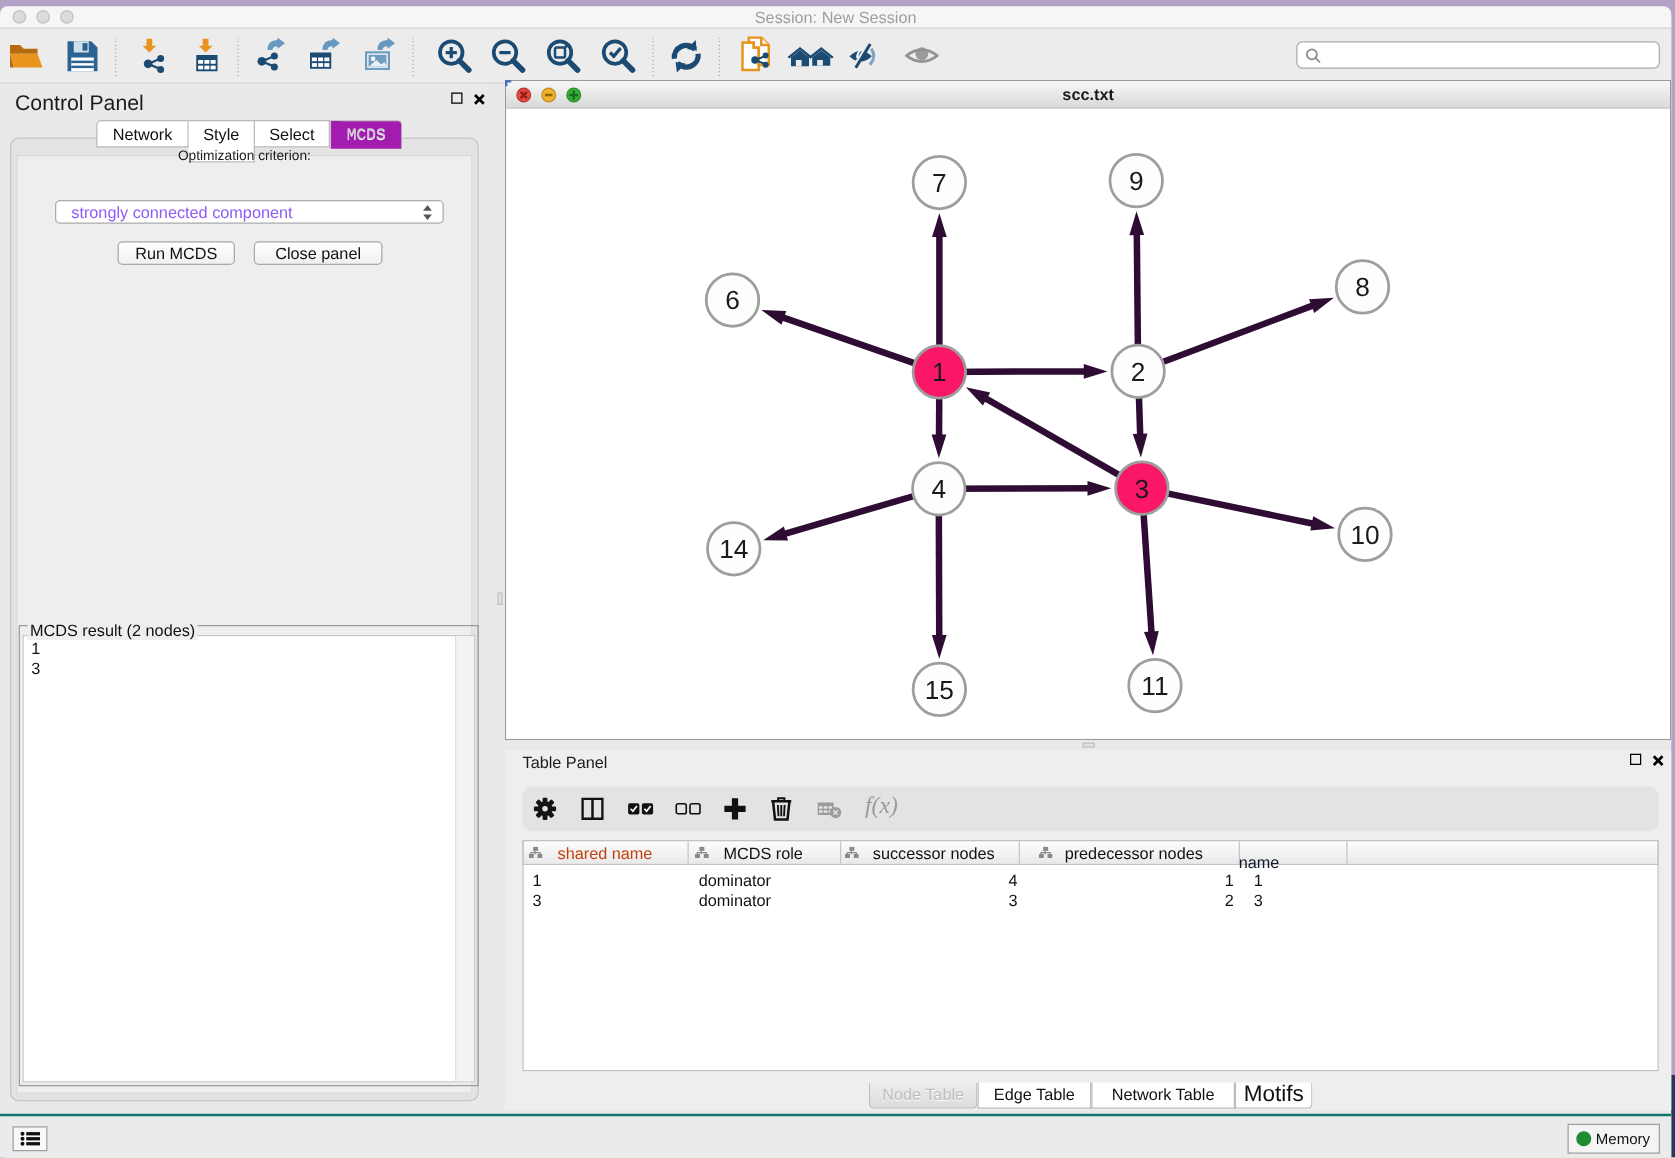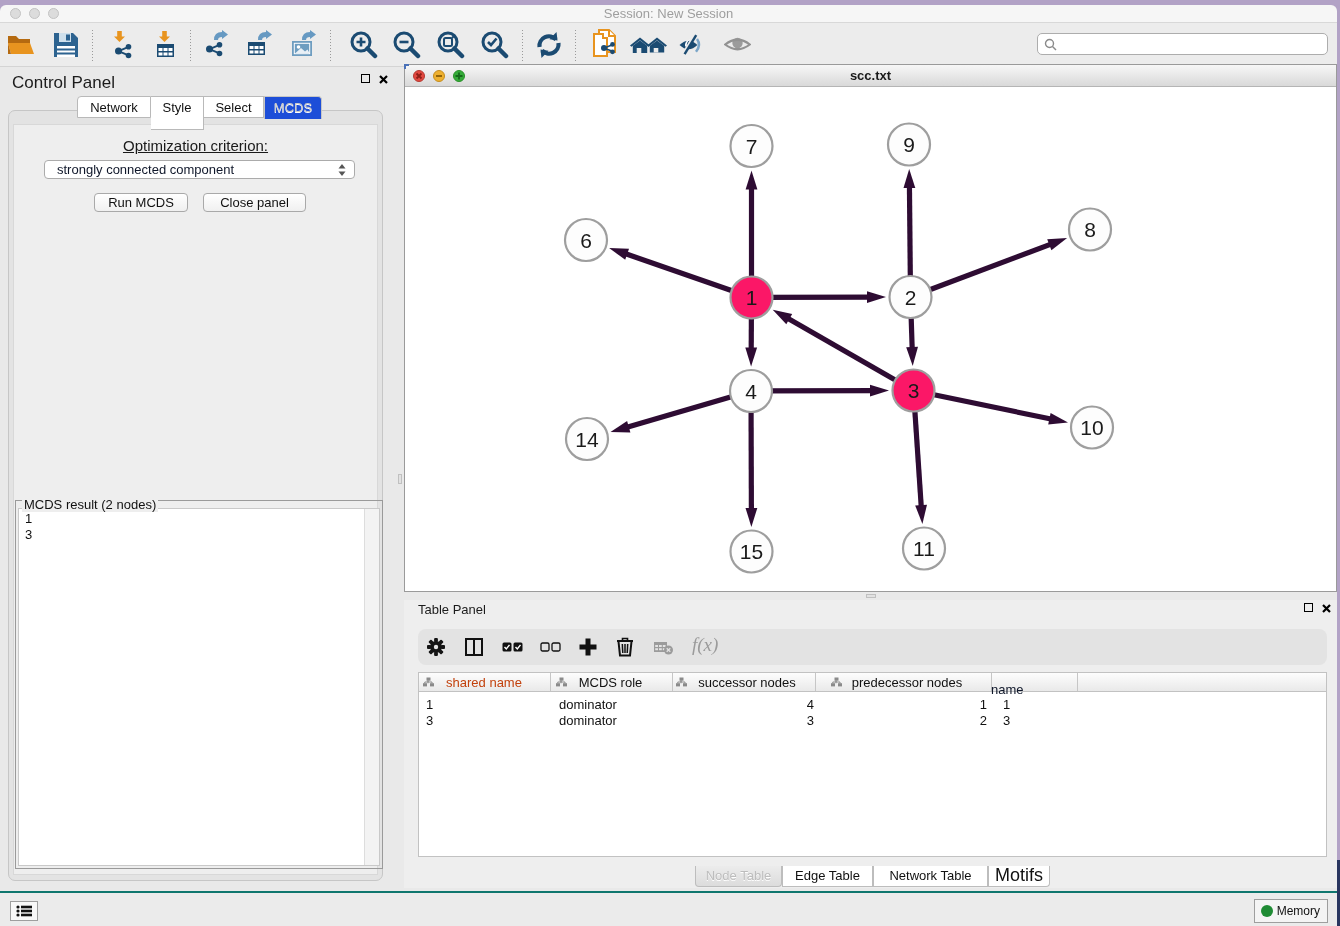--- a/index.html
+++ b/index.html
@@ -186,25 +186,25 @@
   <svg class="abs" style="left:378px;top:7px" width="11" height="11">
       <path d="M2 2 L9 9 M9 2 L2 9" stroke="#000" stroke-width="2.2"></path>
     </svg>
 
   <div class="abs" style="left:8px;top:43px;width:375px;height:771px;background:#e3e3e3;border:1px solid #c6c6c6;border-radius:7px;"></div>
   <div class="abs" style="left:13px;top:57px;width:365px;height:751px;background:#eeeeee;border:1px solid #d8d8d8;"></div>
 
   <div class="abs" style="left:77px;top:29px;width:74px;height:22px;background:#fff;border:1px solid #b9b9b9;border-radius:4px 0 0 0;text-align:center;line-height:21px;font-size:13px;color:#111;">Network</div>
   <div class="abs" style="left:151px;top:29px;width:53px;height:34px;background:#fff;border:1px solid #b9b9b9;border-left:none;text-align:center;line-height:21px;font-size:13px;color:#111;">Style</div>
   <div class="abs" style="left:204px;top:29px;width:60px;height:22px;background:#fff;border:1px solid #b9b9b9;border-left:none;text-align:center;line-height:21px;font-size:13px;color:#111;">Select</div>
-  <div class="abs" style="left:264px;top:29px;width:58px;height:23px;background:#1d4ed8;border:1px solid #c6c6c6;border-bottom:none;border-radius:0 4px 0 0;text-align:center;line-height:21px;font-size:13px;color:#c9c9c9;text-shadow:0 1px 0 #fff;">MCDS</div>
-
-  <div class="abs" style="left:0;top:70px;width:391px;text-align:center;font-size:15px;color:#1a1a1a;text-decoration:underline;">Optimization criterion:</div>
-
-  <div class="abs" style="left:44px;top:93px;width:311px;height:19px;background:#fff;border:1px solid #ababab;border-radius:4px;font-size:13px;color:#0f172a;line-height:17px;padding-left:12px;">strongly connected component
+  <div class="abs" style="left:264px;top:29px;width:58px;height:23px;background:#a21caf;border:1px solid #c6c6c6;border-bottom:none;border-radius:0 4px 0 0;text-align:center;line-height:21px;font-size:13px;color:#c9c9c9;text-shadow:0 1px 0 #fff;font-family:Liberation Mono, monospace;">MCDS</div>
+
+  <div class="abs" style="left:0;top:52px;width:391px;text-align:center;font-size:11px;color:#1a1a1a;">Optimization criterion:</div>
+
+  <div class="abs" style="left:44px;top:93px;width:311px;height:19px;background:#fff;border:1px solid #ababab;border-radius:4px;font-size:13px;color:#8b5cf6;line-height:17px;padding-left:12px;">strongly connected component
     <svg width="10" height="14" style="position:absolute;right:7px;top:2px">
         <path d="M5 1 L8.5 5.5 L1.5 5.5 Z" fill="#555"></path>
         <path d="M5 13 L8.5 8.5 L1.5 8.5 Z" fill="#555"></path>
       </svg>
   </div>
 
   <div class="abs" style="left:94px;top:126px;width:94px;height:19px;background:linear-gradient(#ffffff,#f0f0f0);border:1px solid #a9a9a9;border-radius:4px;text-align:center;line-height:17px;font-size:13px;color:#111;">Run MCDS</div>
   <div class="abs" style="left:203px;top:126px;width:103px;height:19px;background:linear-gradient(#ffffff,#f0f0f0);border:1px solid #a9a9a9;border-radius:4px;text-align:center;line-height:17px;font-size:13px;color:#111;">Close panel</div>
 
   <div class="abs" style="left:15px;top:433px;width:368px;height:369px;border:1px solid #9a9a9a;"></div>

